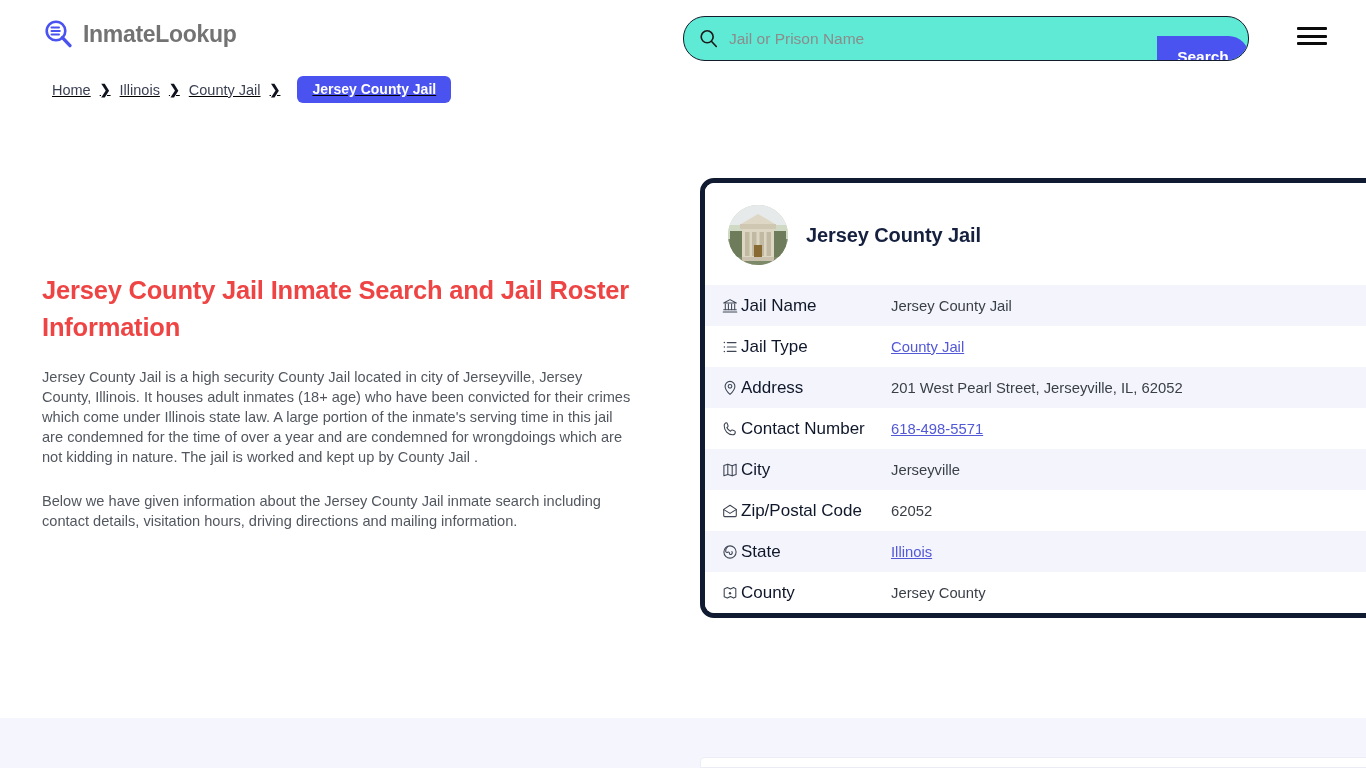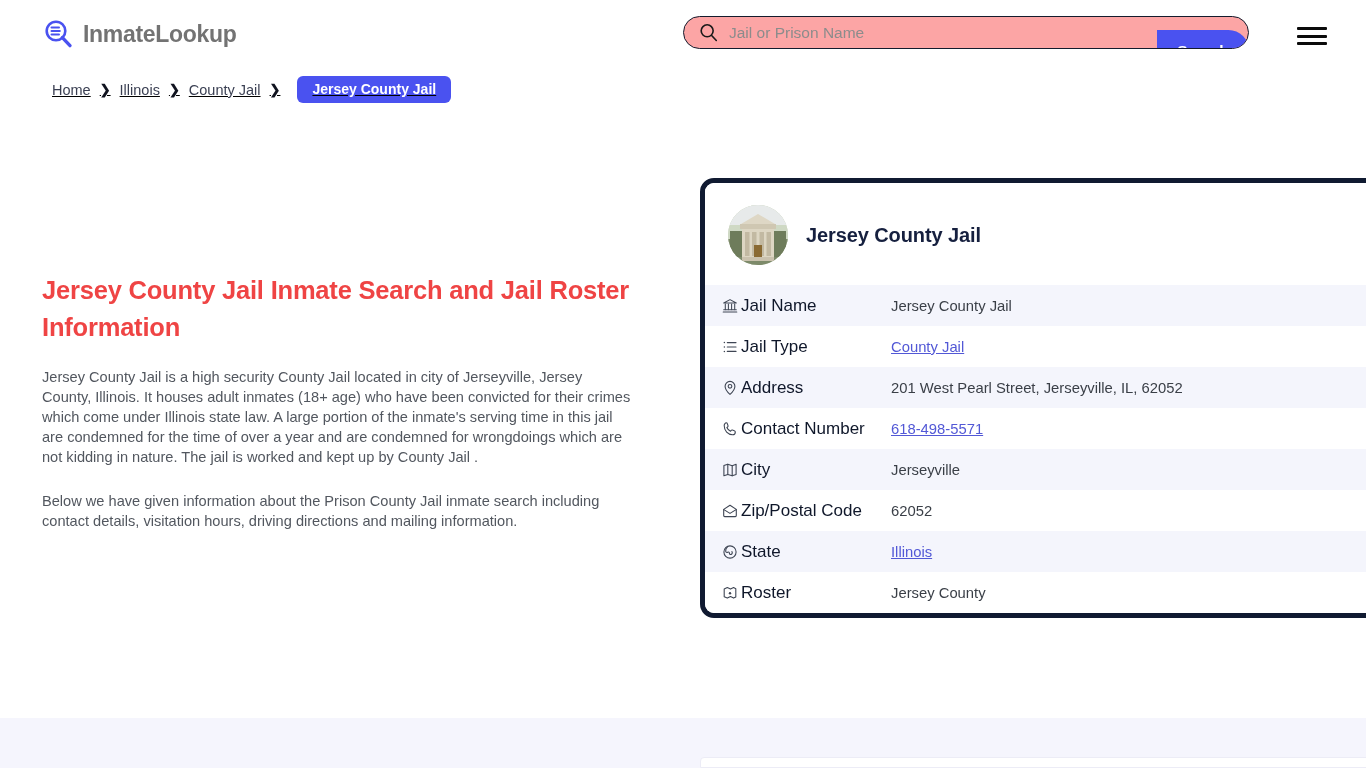--- a/index.html
+++ b/index.html
@@ -52,24 +52,24 @@
     letter-spacing: -0.3px;
     white-space: nowrap;
   }
 
   
   .search-wrap {
     position: absolute;
     left: 683px;
     top: 16px;
     width: 566px;
-    height: 33px;
+    height: 45px;
     border: 1.6px solid #141b2d;
     border-radius: 22px;
-    background: #fca5a5;
+    background: #5eead4;
     display: flex;
     align-items: center;
     overflow: hidden;
   }
   .search-icon {
     width: 19px; height: 19px;
     margin-left: 15px;
     flex: 0 0 auto;
     color: #1a1a1a;
   }
@@ -308,21 +308,21 @@
     <a class="crumb" href="#">Illinois</a>
     <span class="crumb-sep">❯</span>
     <a class="crumb" href="#">County Jail</a>
     <span class="crumb-sep">❯</span>
     <span class="crumb-current">Jersey County Jail</span>
   </nav>
 
   <div class="left-col">
     <h1 class="page-title">Jersey County Jail Inmate Search and Jail Roster Information</h1>
     <p class="body-para">Jersey County Jail is a high security County Jail located in city of Jerseyville, Jersey County, Illinois. It houses adult inmates (18+ age) who have been convicted for their crimes which come under Illinois state law. A large portion of the inmate's serving time in this jail are condemned for the time of over a year and are condemned for wrongdoings which are not kidding in nature. The jail is worked and kept up by County Jail .</p>
-    <p class="body-para second">Below we have given information about the Prison County Jail inmate search including contact details, visitation hours, driving directions and mailing information.</p>
+    <p class="body-para second">Below we have given information about the Jersey County Jail inmate search including contact details, visitation hours, driving directions and mailing information.</p>
   </div>
 
   <div class="info-card">
 
     <div class="card-head">
       <div class="card-thumb">
         <svg viewBox="0 0 60 60" xmlns="http://www.w3.org/2000/svg">
           <rect width="60" height="60" fill="#cfd9c4"></rect>
           <rect x="0" y="0" width="60" height="20" fill="#e7eaea"></rect>
           <rect x="0" y="34" width="60" height="26" fill="#7d8a6a"></rect>
@@ -433,21 +433,21 @@
           </td>
         </tr>
 
         <tr class="info-row even">
           <td class="cell-icon">
             <svg viewBox="0 0 16 16" fill="none" stroke="#3f4654" stroke-width="1.1" stroke-linecap="round" stroke-linejoin="round">
               <path d="M2.2 4.1 5.3 2.6l3.2 1.5 3.1-1.5 2.2 1.1v8.2l-2.2 1.2-3.1-1.5-3.2 1.5-3.1-1.4V4.1Z"></path>
               <circle cx="8" cy="8.3" r="1.2" fill="#3f4654" stroke="none"></circle>
             </svg>
           </td>
-          <td class="cell-label">Roster</td>
+          <td class="cell-label">County</td>
           <td class="cell-value">Jersey County</td>
         </tr>
 
       </tbody>
     </table>
   </div>
 
   <div class="footer-band"></div>
   <div class="footer-ghost"></div>
 

